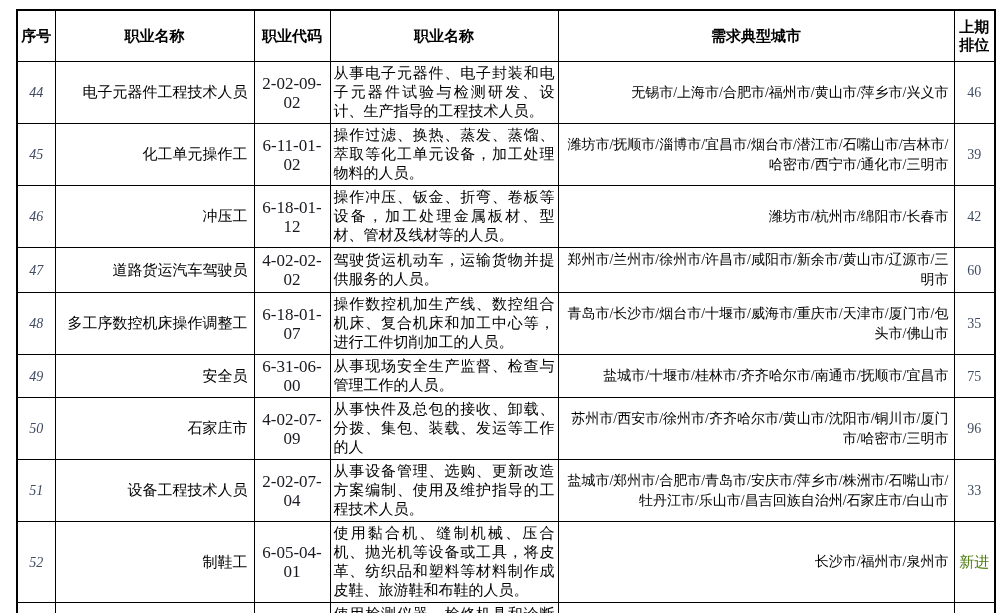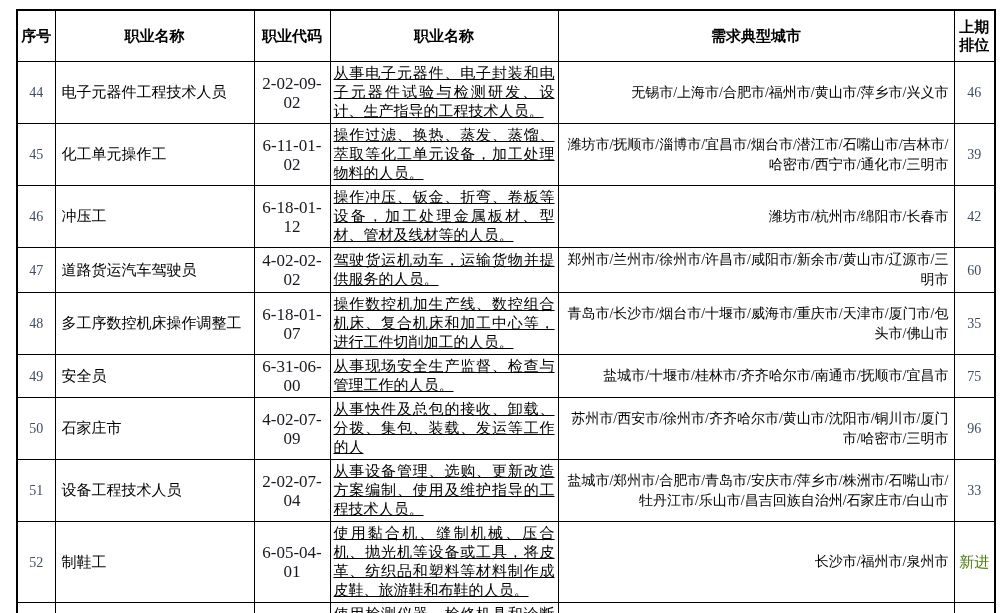--- a/index.html
+++ b/index.html
@@ -22,24 +22,24 @@
     padding:7px 1px;
     line-height:18px;
   }
   td{
     font-family:"Liberation Serif","DejaVu Serif",serif;
     font-size:15px;
     color:#000;
     vertical-align:middle;
     line-height:19px;
   }
-  .c-index{text-align:center;font-size:14px;color:#3f4c63;}
-  .c-name{padding:3px 6px;text-align:left;}
+  .c-index{text-align:center;font-size:14px;color:#3f4c63;font-style:italic;}
+  .c-name{padding:3px 6px;text-align:right;}
   .c-code{text-align:center;font-size:17px;color:#181820;}
-  .c-def{padding:2px 3px;text-align:justify;text-justify:inter-ideograph;text-decoration:underline;}
+  .c-def{padding:2px 3px;text-align:justify;text-justify:inter-ideograph;}
   .c-cities{padding:2px 5px;font-size:14px;line-height:20px;text-align:right;}
   .c-rank{text-align:center;font-size:14px;color:#3f4c63;}
   .c-rank.cjk{color:#4d7c0f;font-size:15px;}
 </style>
 </head>
 <body>
 
 <div class="page">
   <table class="occ">
     <colgroup>

